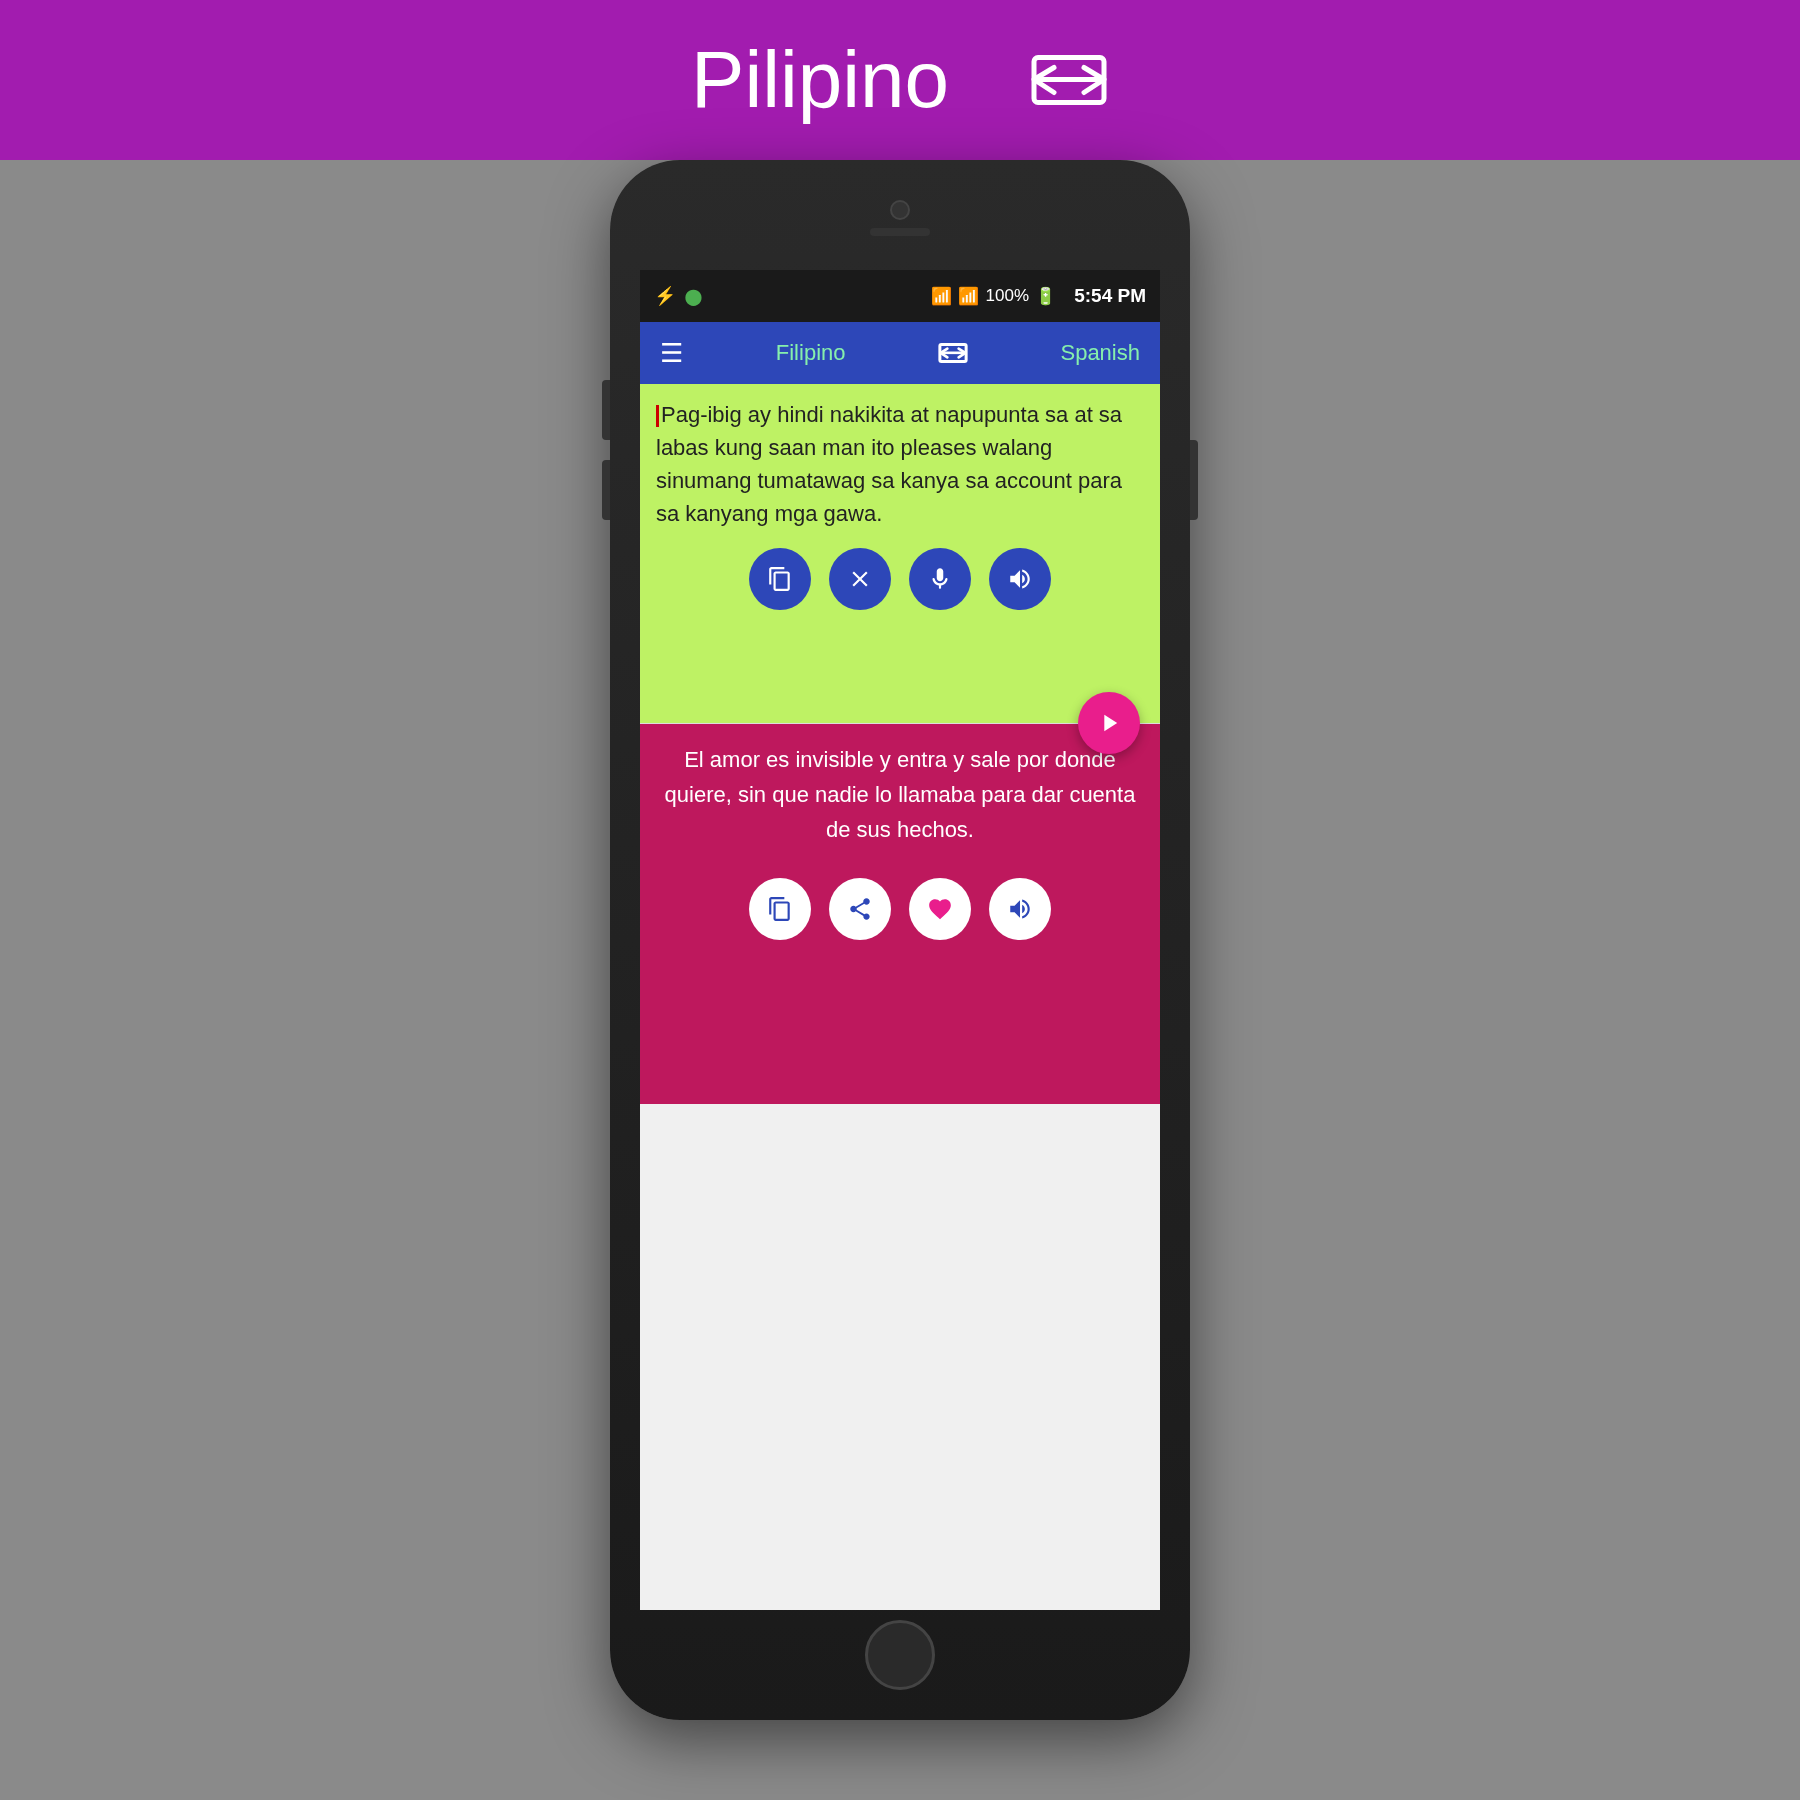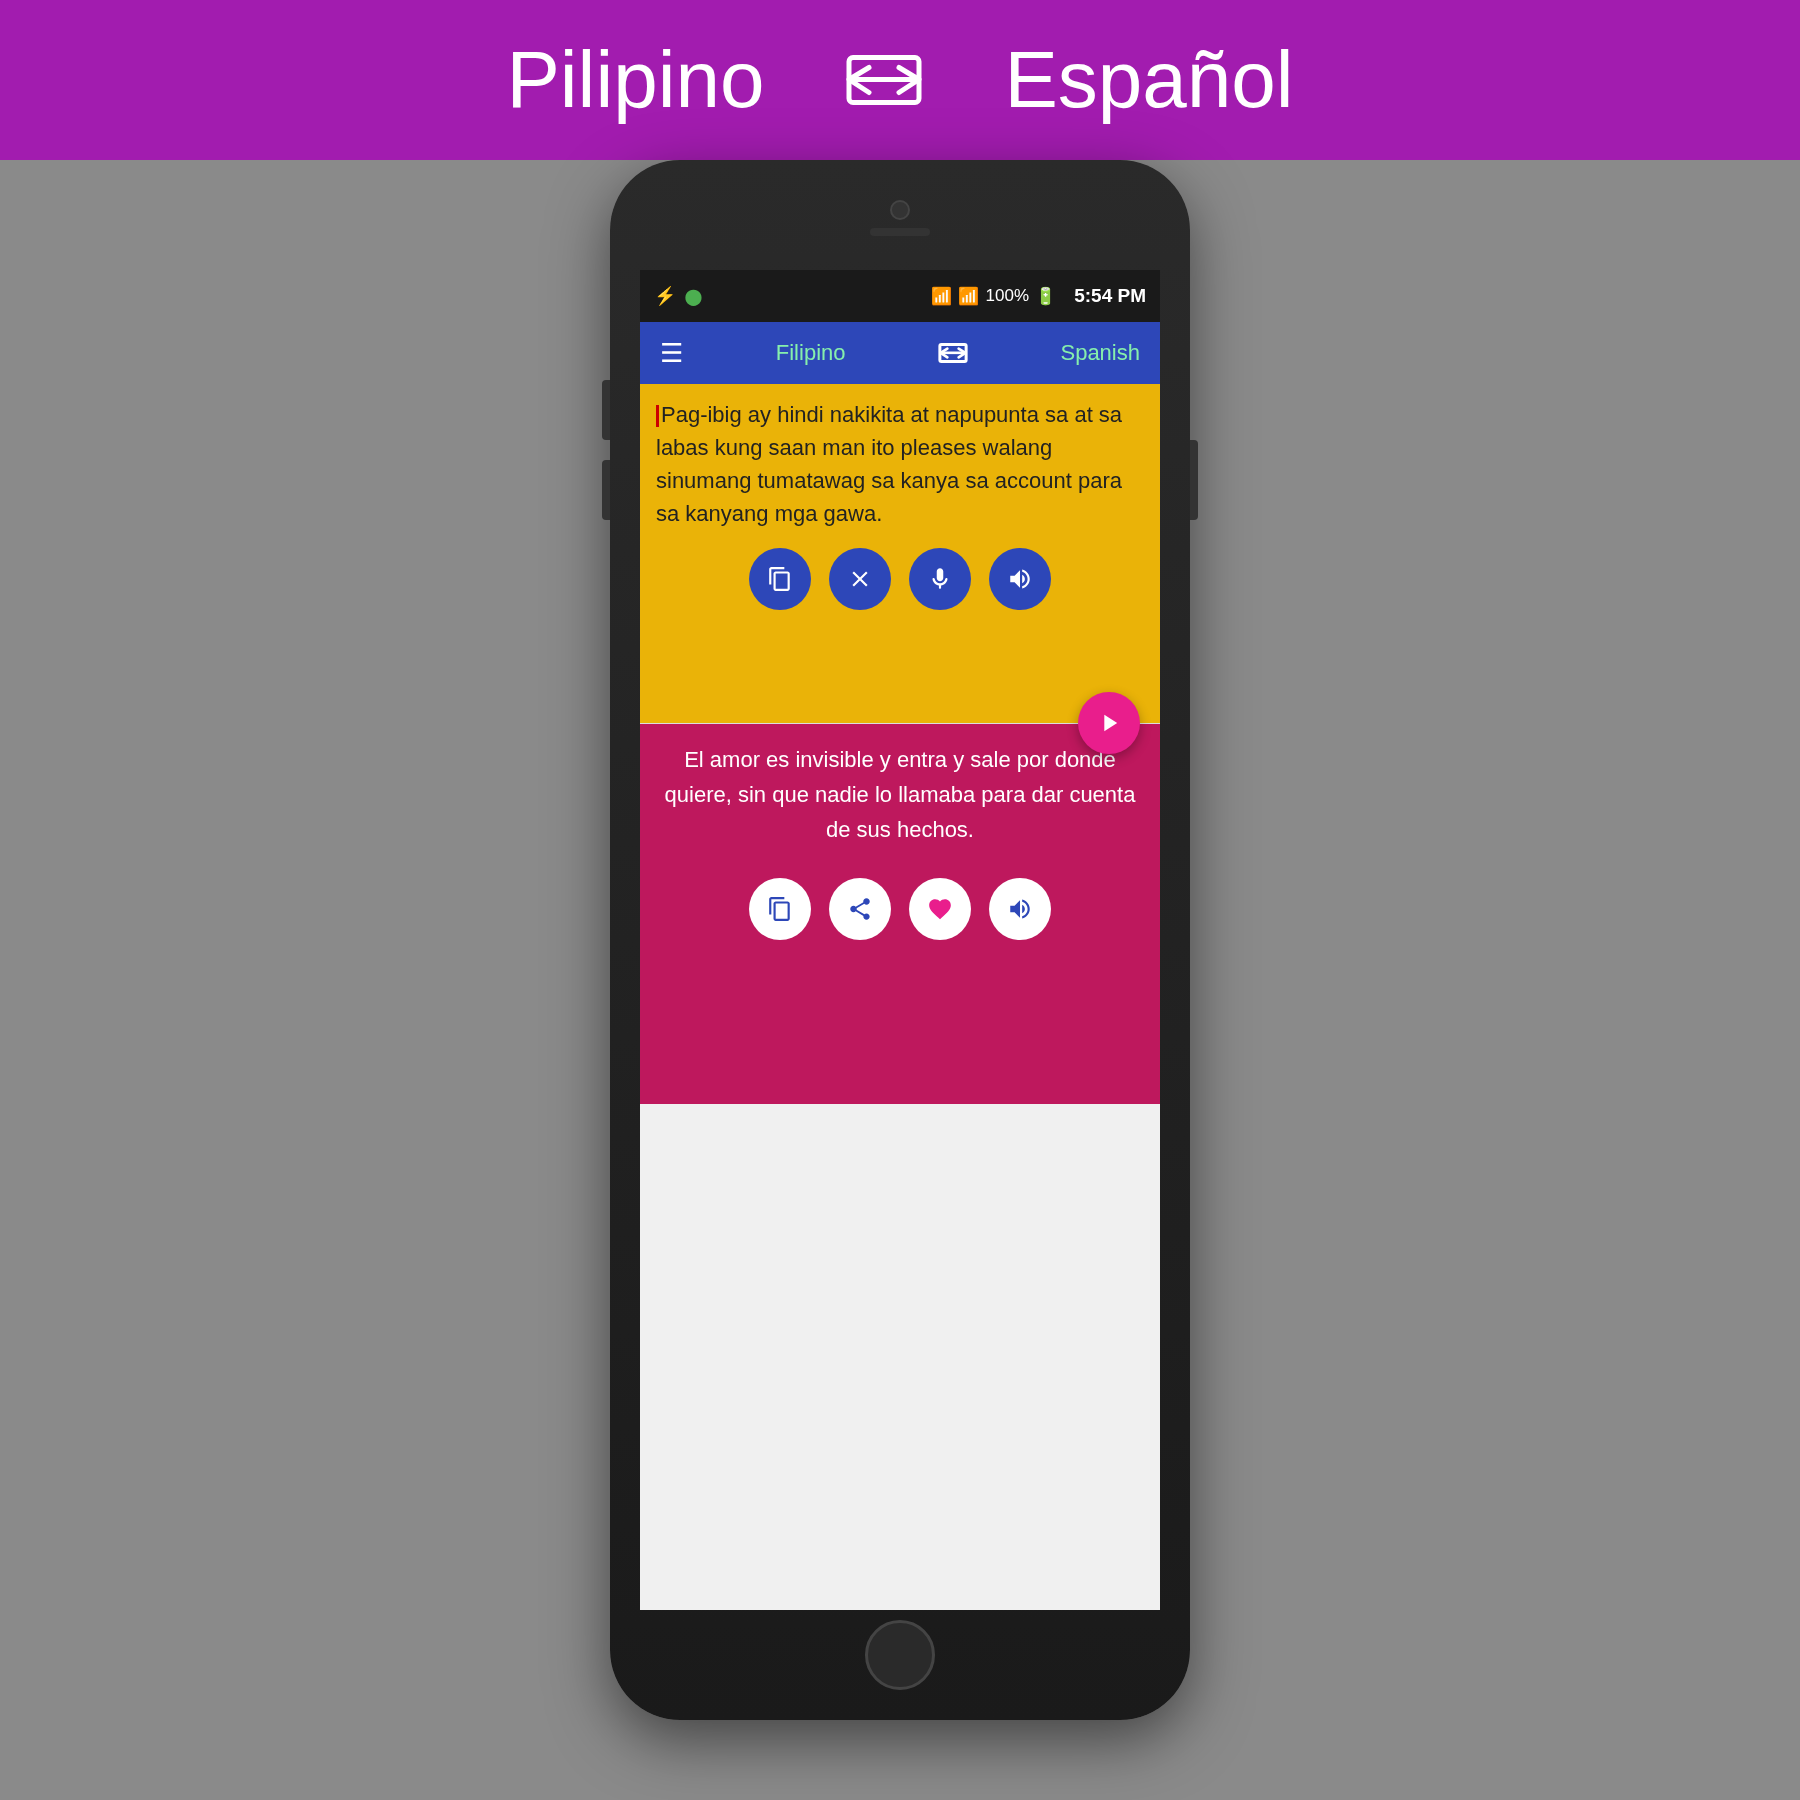--- a/index.html
+++ b/index.html
@@ -108,21 +108,21 @@
       font-size: 26px;
       cursor: pointer;
     }
     .toolbar-lang {
       color: #86efac;
       font-size: 22px;
     }
 
     
     .input-section {
-      background: #eab308;
+      background: #bef264;
       width: 100%;
       padding: 14px 16px 10px 16px;
       min-height: 340px;
       border-bottom: 1px solid #ddd;
       position: relative;
     }
     .input-cursor {
       display: inline-block;
       width: 3px;
       height: 22px;
@@ -295,21 +295,20 @@
 
 <div class="top-banner">
   <span class="banner-lang">Pilipino</span>
   <svg class="swap-svg" viewBox="0 0 80 55" fill="none" xmlns="http://www.w3.org/2000/svg">
     <rect x="5" y="5" width="70" height="45" rx="4" ry="4" stroke="white" stroke-width="5" fill="none"></rect>
     <line x1="5" y1="27" x2="75" y2="27" stroke="white" stroke-width="0"></line>
     <polyline points="55,15 75,27 55,40" stroke="white" stroke-width="5" fill="none" stroke-linejoin="round" stroke-linecap="round"></polyline>
     <polyline points="25,15 5,27 25,40" stroke="white" stroke-width="5" fill="none" stroke-linejoin="round" stroke-linecap="round"></polyline>
     <line x1="5" y1="27" x2="75" y2="27" stroke="white" stroke-width="5"></line>
   </svg>
-  <span class="banner-lang">Español</span>
 </div>
 
 <div class="phone-frame">
   <div class="phone-shell">
     <div class="phone-camera"></div>
     <div class="phone-speaker"></div>
     <div class="phone-side-btn"></div>
     <div class="phone-side-btn2"></div>
     <div class="phone-side-btn3"></div>
     <div class="phone-home"></div>

